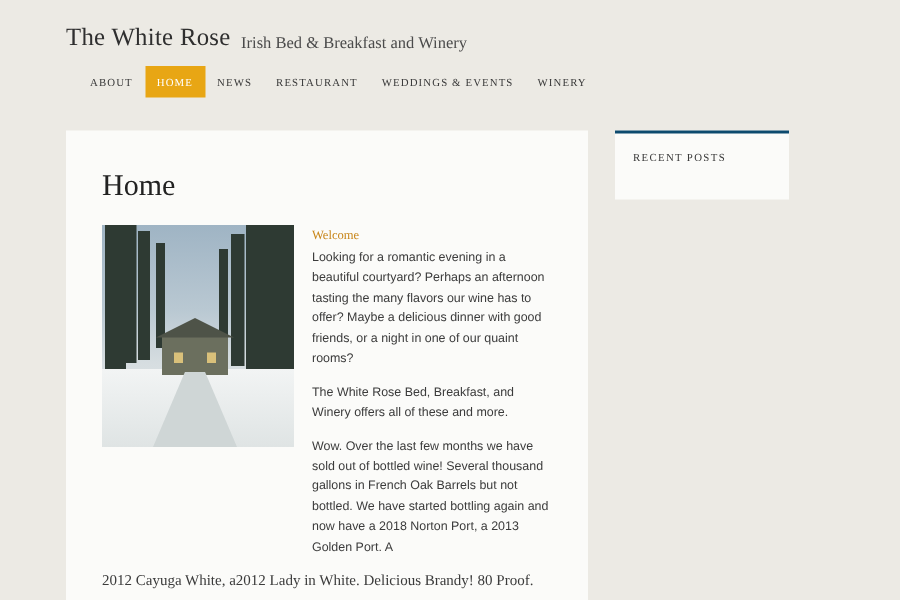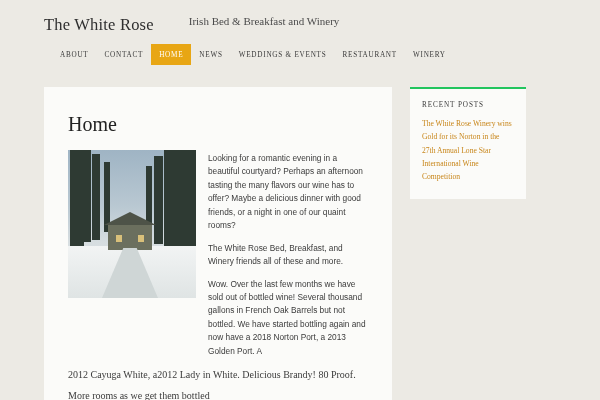--- a/index.html
+++ b/index.html
@@ -15,24 +15,23 @@
     position: relative;
     background: #eceae4;
   }
 
   
   .site-header {
     padding: 10px 0 0 0;
   }
   .brand-row {
     display: flex;
-    align-items: flex-start;
+    align-items: flex-end;
     padding-left: 44px;
     padding-top: 5px;
-    gap: 28px;
   }
   .site-title {
     font-family: "Liberation Serif", serif;
     font-size: 16.5px;
     color: #2f2f2f;
     letter-spacing: .2px;
     white-space: nowrap;
   }
   .site-tagline {
     font-family: "Liberation Serif", serif;
@@ -159,21 +158,21 @@
     line-height: 1.66;
     color: #3b3b3b;
     margin: 0 0 4px 0;
   }
 
   
   .sidebar {
     width: 116px;
     margin-left: 18px;
     background: #fbfbf9;
-    border-top: 2px solid #22c55e;
+    border-top: 2px solid #0c4a6e;
     padding: 12px 12px 16px 12px;
   }
   .widget-title {
     font-family: "Liberation Serif", serif;
     font-size: 7.2px;
     letter-spacing: .9px;
     text-transform: uppercase;
     color: #3a3a3a;
     margin: 0 0 8px 0;
   }
@@ -192,25 +191,24 @@
 <div id="page">
 
   <div class="site-header">
     <div class="brand-row">
       <span class="site-title">The White Rose</span>
       <span class="site-tagline">Irish Bed &amp; Breakfast and Winery</span>
     </div>
 
     <div class="nav-wrap">
       <div class="nav-item">ABOUT</div>
-      <div class="nav-item">CONTACT</div>
       <div class="nav-item active">HOME</div>
       <div class="nav-item">NEWS</div>
+      <div class="nav-item">RESTAURANT</div>
       <div class="nav-item">WEDDINGS &amp; EVENTS</div>
-      <div class="nav-item">RESTAURANT</div>
       <div class="nav-item">WINERY</div>
     </div>
   </div>
 
   <div class="content-row">
 
     <div class="main-col">
       <h1 class="page-title">Home</h1>
 
       <div class="article-top">
@@ -225,30 +223,30 @@
           <div class="fi-tree" style="left:78px; top:16px;width:6px; height:66px;"></div>
           <div class="fi-snow"></div>
           <div class="fi-house"></div>
           <div class="fi-roof"></div>
           <div class="fi-win" style="left:48px; bottom:56px;"></div>
           <div class="fi-win" style="left:70px; bottom:56px;"></div>
           <div class="fi-path"></div>
         </div>
 
         <div class="intro-col">
+          <p class="lead-head">Welcome</p>
           <p class="body-text">Looking for a romantic evening in a beautiful courtyard?  Perhaps an afternoon tasting the many flavors our wine has to offer?  Maybe a delicious dinner with good friends, or a night in one of our quaint rooms?</p>
-          <p class="body-text">The White Rose Bed, Breakfast, and Winery friends all of these and more.</p>
+          <p class="body-text">The White Rose Bed, Breakfast, and Winery offers all of these and more.</p>
           <p class="body-text">Wow. Over the last few months we have sold out of bottled wine!  Several thousand gallons in French Oak Barrels but not bottled. We have started bottling again and now have a 2018 Norton Port, a 2013 Golden Port. A</p>
         </div>
       </div>
 
       <p class="wide-text">2012 Cayuga White, a2012 Lady in White. Delicious Brandy!  80 Proof.</p>
       <p class="wide-text">More rooms as we get them bottled</p>
 
     </div>
 
     <div class="sidebar">
       <div class="widget-title">RECENT POSTS</div>
-      <a class="widget-link">The White Rose Winery wins Gold for its Norton in the 27th Annual Lone Star International Wine Competition</a>
     </div>
 
   </div>
 </div>
 
 </body></html>

